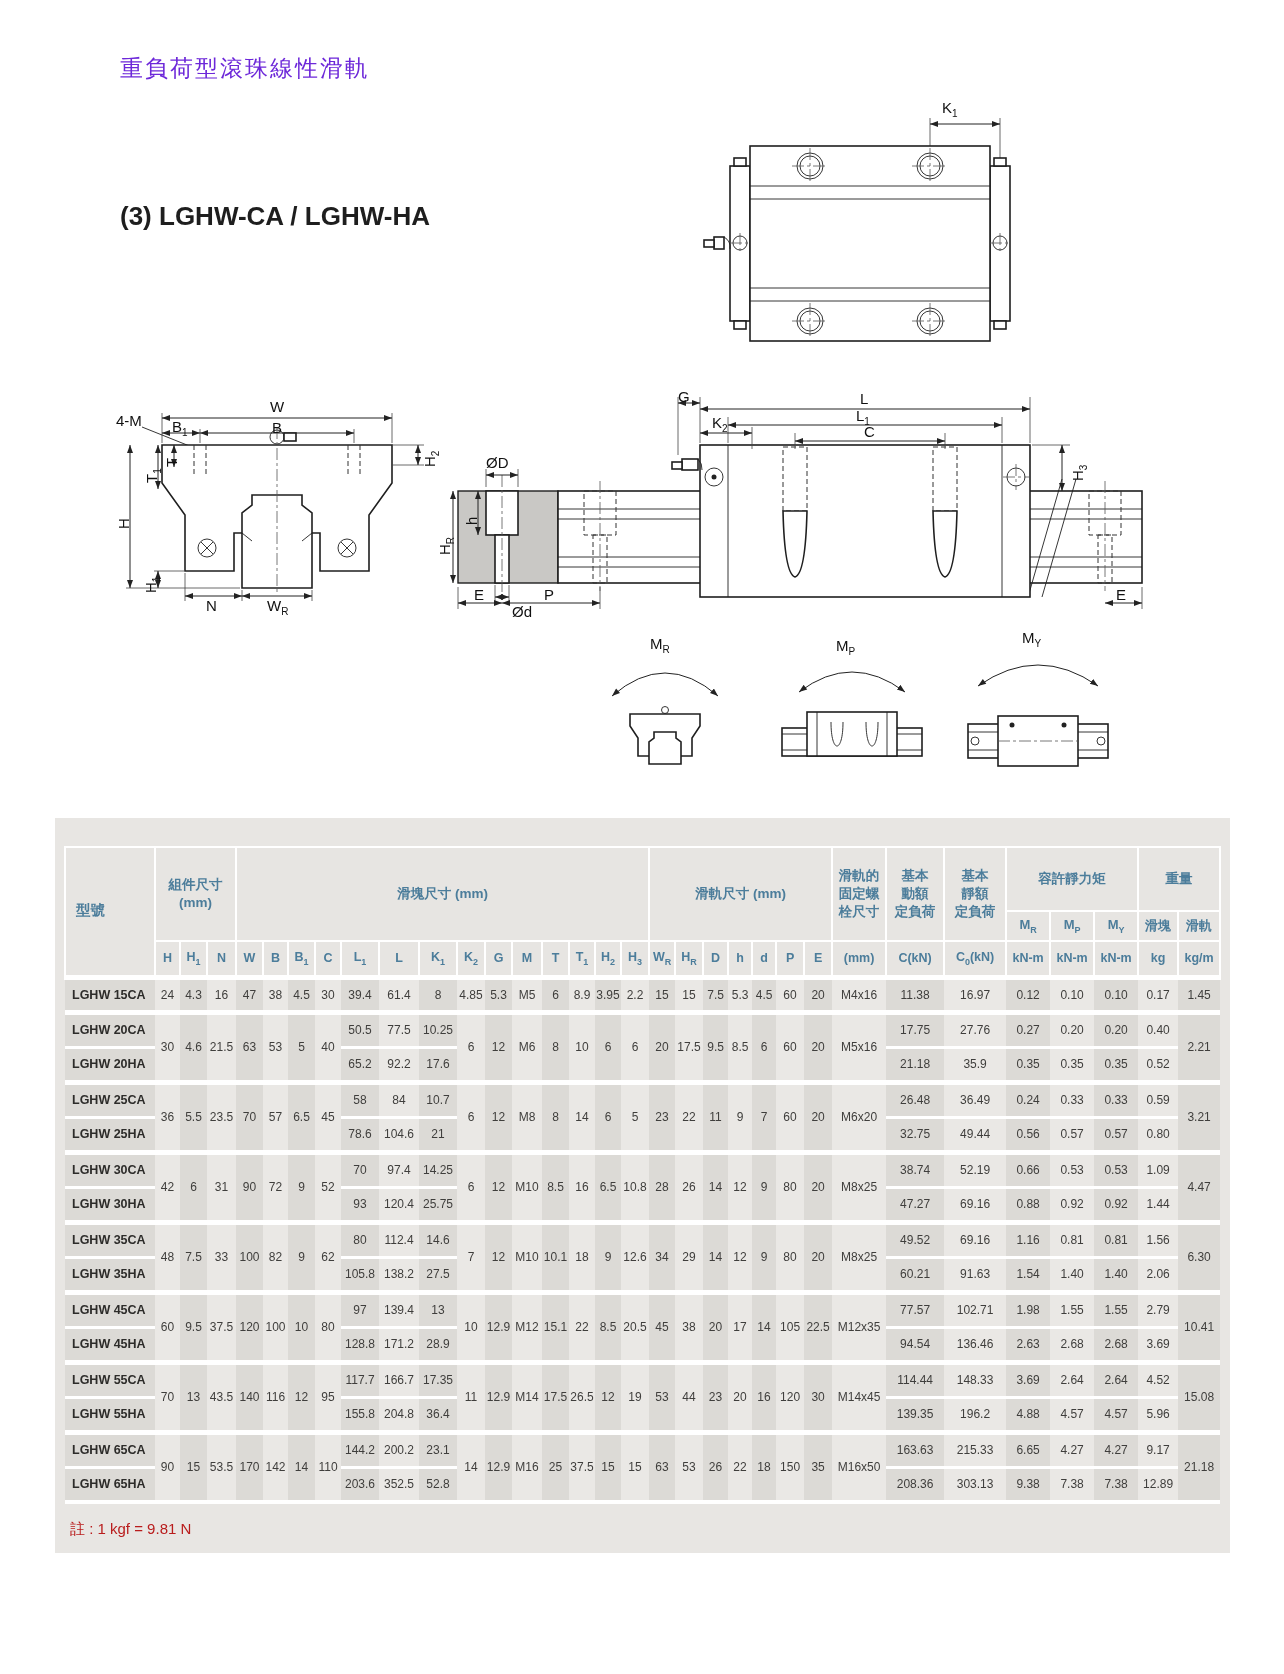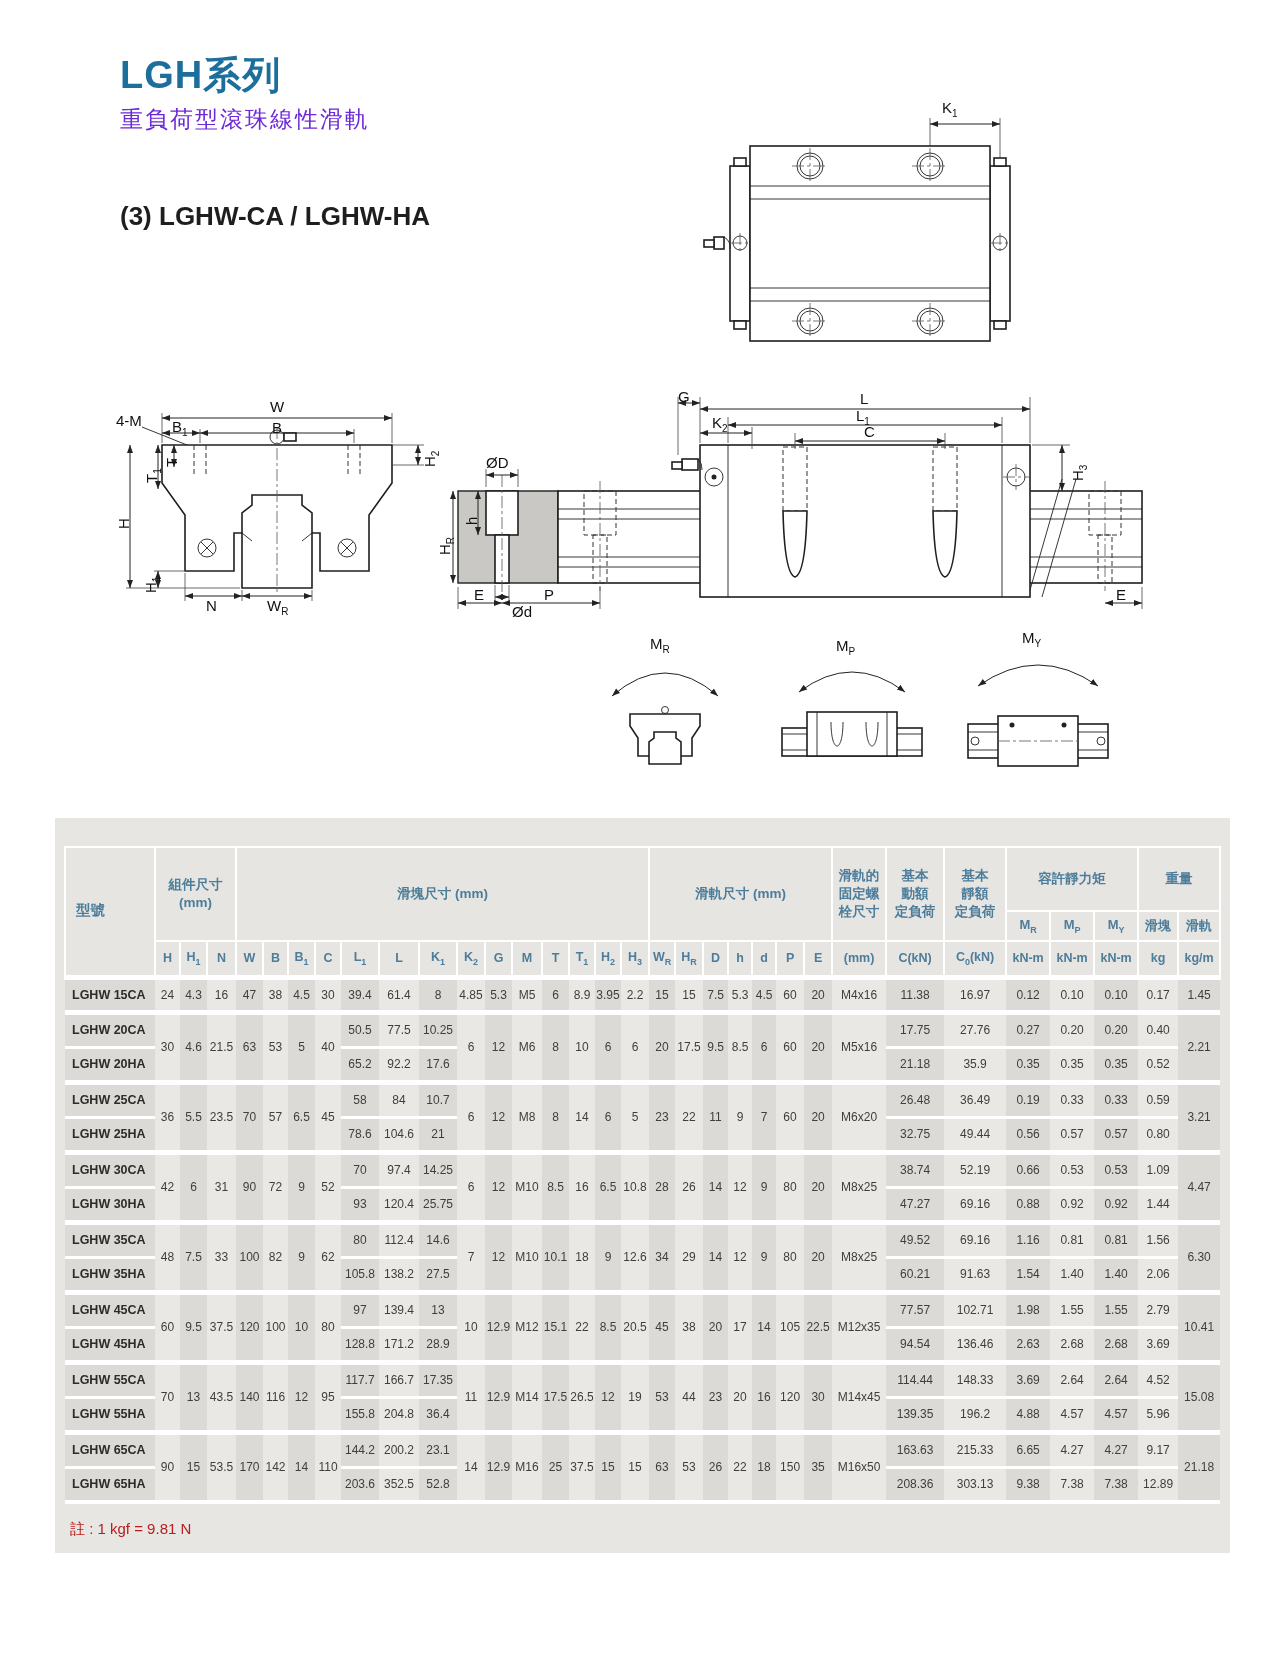--- a/index.html
+++ b/index.html
@@ -63,21 +63,20 @@
     <marker id="ah-e" markerWidth="10" markerHeight="8" refX="8" refY="3" orient="auto" markerUnits="userSpaceOnUse">
       <path d="M0,0 L8,3 L0,6 Z" fill="#222"></path>
     </marker>
     <marker id="ah-s" markerWidth="10" markerHeight="8" refX="0" refY="3" orient="auto" markerUnits="userSpaceOnUse">
       <path d="M8,0 L0,3 L8,6 Z" fill="#222"></path>
     </marker>
   </defs>
 </svg>
 
 <div class="title-block">
-  <div class="main-title">LGH系列</div>
   <div class="sub-title">重負荷型滾珠線性滑軌</div>
 </div>
 <div class="section-heading">(3) LGHW-CA / LGHW-HA</div>
 
 <div class="drawing" style="left:690px; top:98px; width:360px; height:255px;">
   <svg width="360" height="255" viewBox="0 0 360 255">
     <line class="ext" x1="240" y1="20" x2="240" y2="60"></line>
     <line class="ext" x1="310" y1="20" x2="310" y2="138"></line>
     <line class="dim" x1="240" y1="26" x2="310" y2="26" marker-start="url(#ah-s)" marker-end="url(#ah-e)"></line>
     <rect class="outline" x="40" y="68" width="20" height="155"></rect>
@@ -494,21 +493,21 @@
           <td rowspan="2" class="cd">23</td>
           <td rowspan="2" class="cl">22</td>
           <td rowspan="2" class="cd">11</td>
           <td rowspan="2" class="cl">9</td>
           <td rowspan="2" class="cd">7</td>
           <td rowspan="2" class="cl">60</td>
           <td rowspan="2" class="cd">20</td>
           <td rowspan="2" class="cl">M6x20</td>
           <td class="cd sepb">26.48</td>
           <td class="cl sepb">36.49</td>
-          <td class="cd sepb">0.19</td>
+          <td class="cd sepb">0.24</td>
           <td class="cl sepb">0.33</td>
           <td class="cd sepb">0.33</td>
           <td class="cl sepb">0.59</td>
           <td rowspan="2" class="cd">3.21</td>
         </tr>
         <tr>
           <td class="cd model-cell">LGHW 25HA</td>
           <td class="cd">78.6</td>
           <td class="cl">104.6</td>
           <td class="cd">21</td>

